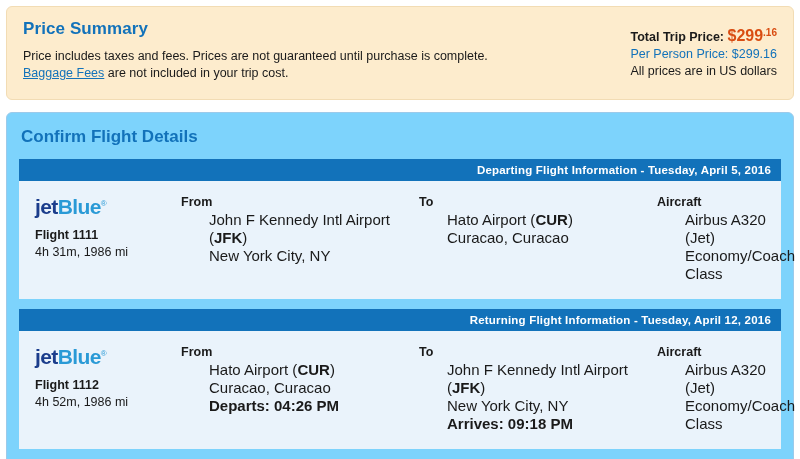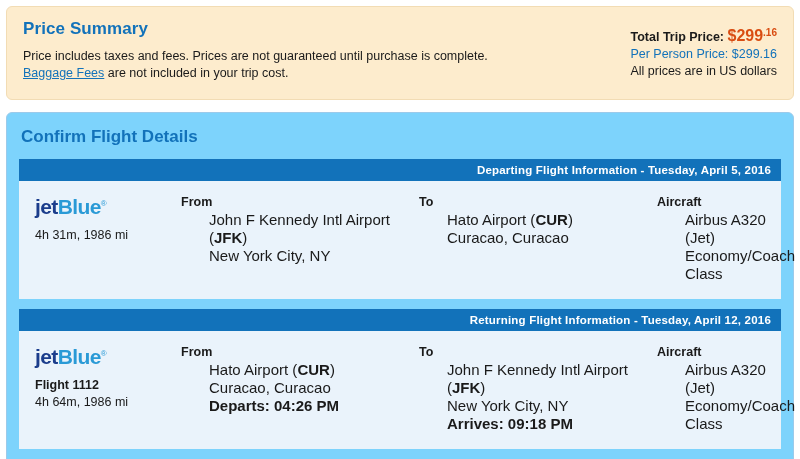--- a/index.html
+++ b/index.html
@@ -189,20 +189,21 @@
     </div>
   </div>
 
   <div class="confirm-panel">
     <div class="confirm-title">Confirm Flight Details</div>
 
     <div class="seg-header">Departing Flight Information - Tuesday, April 5, 2016</div>
     <div class="seg-body">
       <div class="col-airline">
         <div class="logo"><span class="jet">jet</span><span class="blue">Blue</span><span class="tm">®</span></div>
+        <div class="flight-num">Flight 1111</div>
         <div class="flight-dur">4h 31m, 1986 mi</div>
       </div>
       <div class="col-from">
         <div class="col-label">From</div>
         <div class="col-text"><span>John F Kennedy Intl Airport (</span><b>JFK</b><span>)</span></div>
         <div class="col-text">New York City, NY</div>
       </div>
       <div class="col-to">
         <div class="col-label">To</div>
         <div class="col-text"><span>Hato Airport (</span><b>CUR</b><span>)</span></div>
@@ -216,21 +217,21 @@
       </div>
     </div>
 
     <div class="spacer-row"></div>
 
     <div class="seg-header">Returning Flight Information - Tuesday, April 12, 2016</div>
     <div class="seg-body">
       <div class="col-airline">
         <div class="logo"><span class="jet">jet</span><span class="blue">Blue</span><span class="tm">®</span></div>
         <div class="flight-num">Flight 1112</div>
-        <div class="flight-dur">4h 64m, 1986 mi</div>
+        <div class="flight-dur">4h 52m, 1986 mi</div>
       </div>
       <div class="col-from">
         <div class="col-label">From</div>
         <div class="col-text"><span>Hato Airport (</span><b>CUR</b><span>)</span></div>
         <div class="col-text">Curacao, Curacao</div>
         <div class="col-text bold">Departs: 04:26 PM</div>
       </div>
       <div class="col-to">
         <div class="col-label">To</div>
         <div class="col-text"><span>John F Kennedy Intl Airport (</span><b>JFK</b><span>)</span></div>

